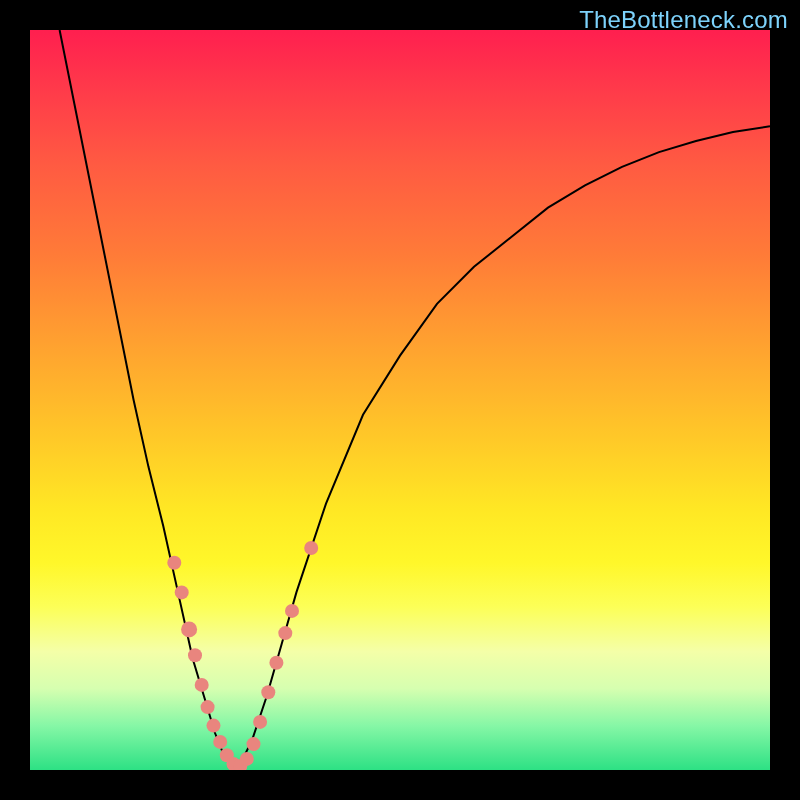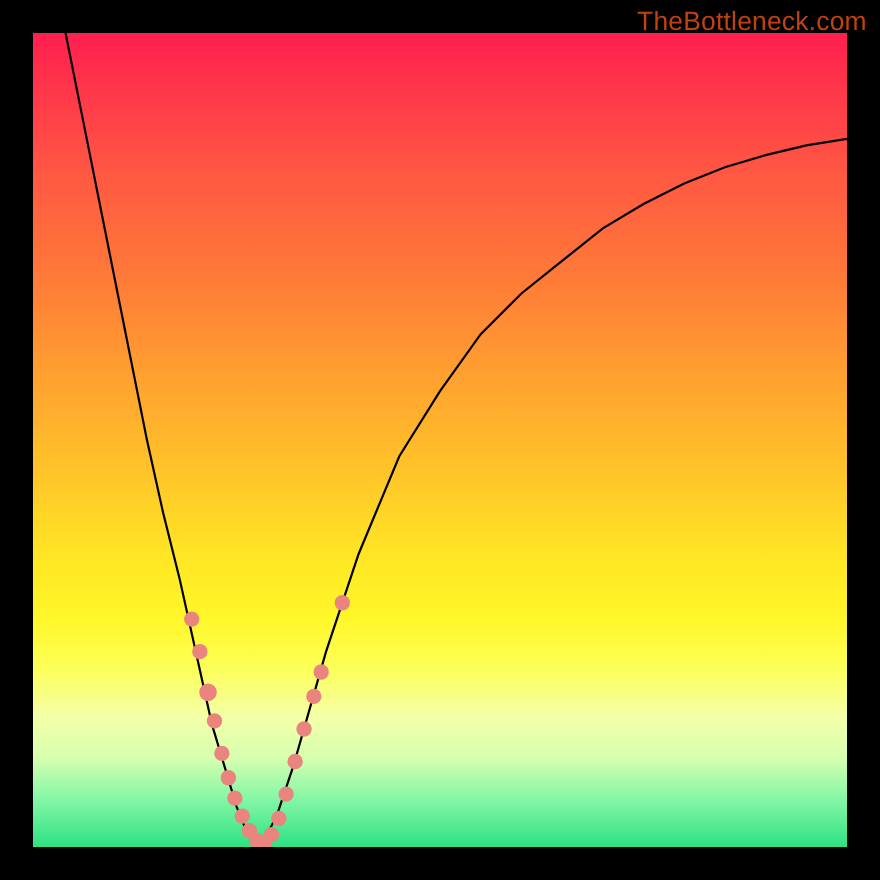--- a/index.html
+++ b/index.html
@@ -30,21 +30,21 @@
       #f4ffa8 84%,
       #d6ffb0 89%,
       #86f7a6 94%,
       #2de184 100%
     );
   }
   .watermark {
     position: absolute;
     top: 6px;
     right: 12px;
-    color: #c2410c;
+    color: #7dd3fc;
     font-size: 24px;
     font-weight: 500;
     letter-spacing: 0.2px;
     user-select: none;
     margin-left: 16px;
   }
   svg.plot {
     position: absolute;
     left: 0;
     top: 0;

